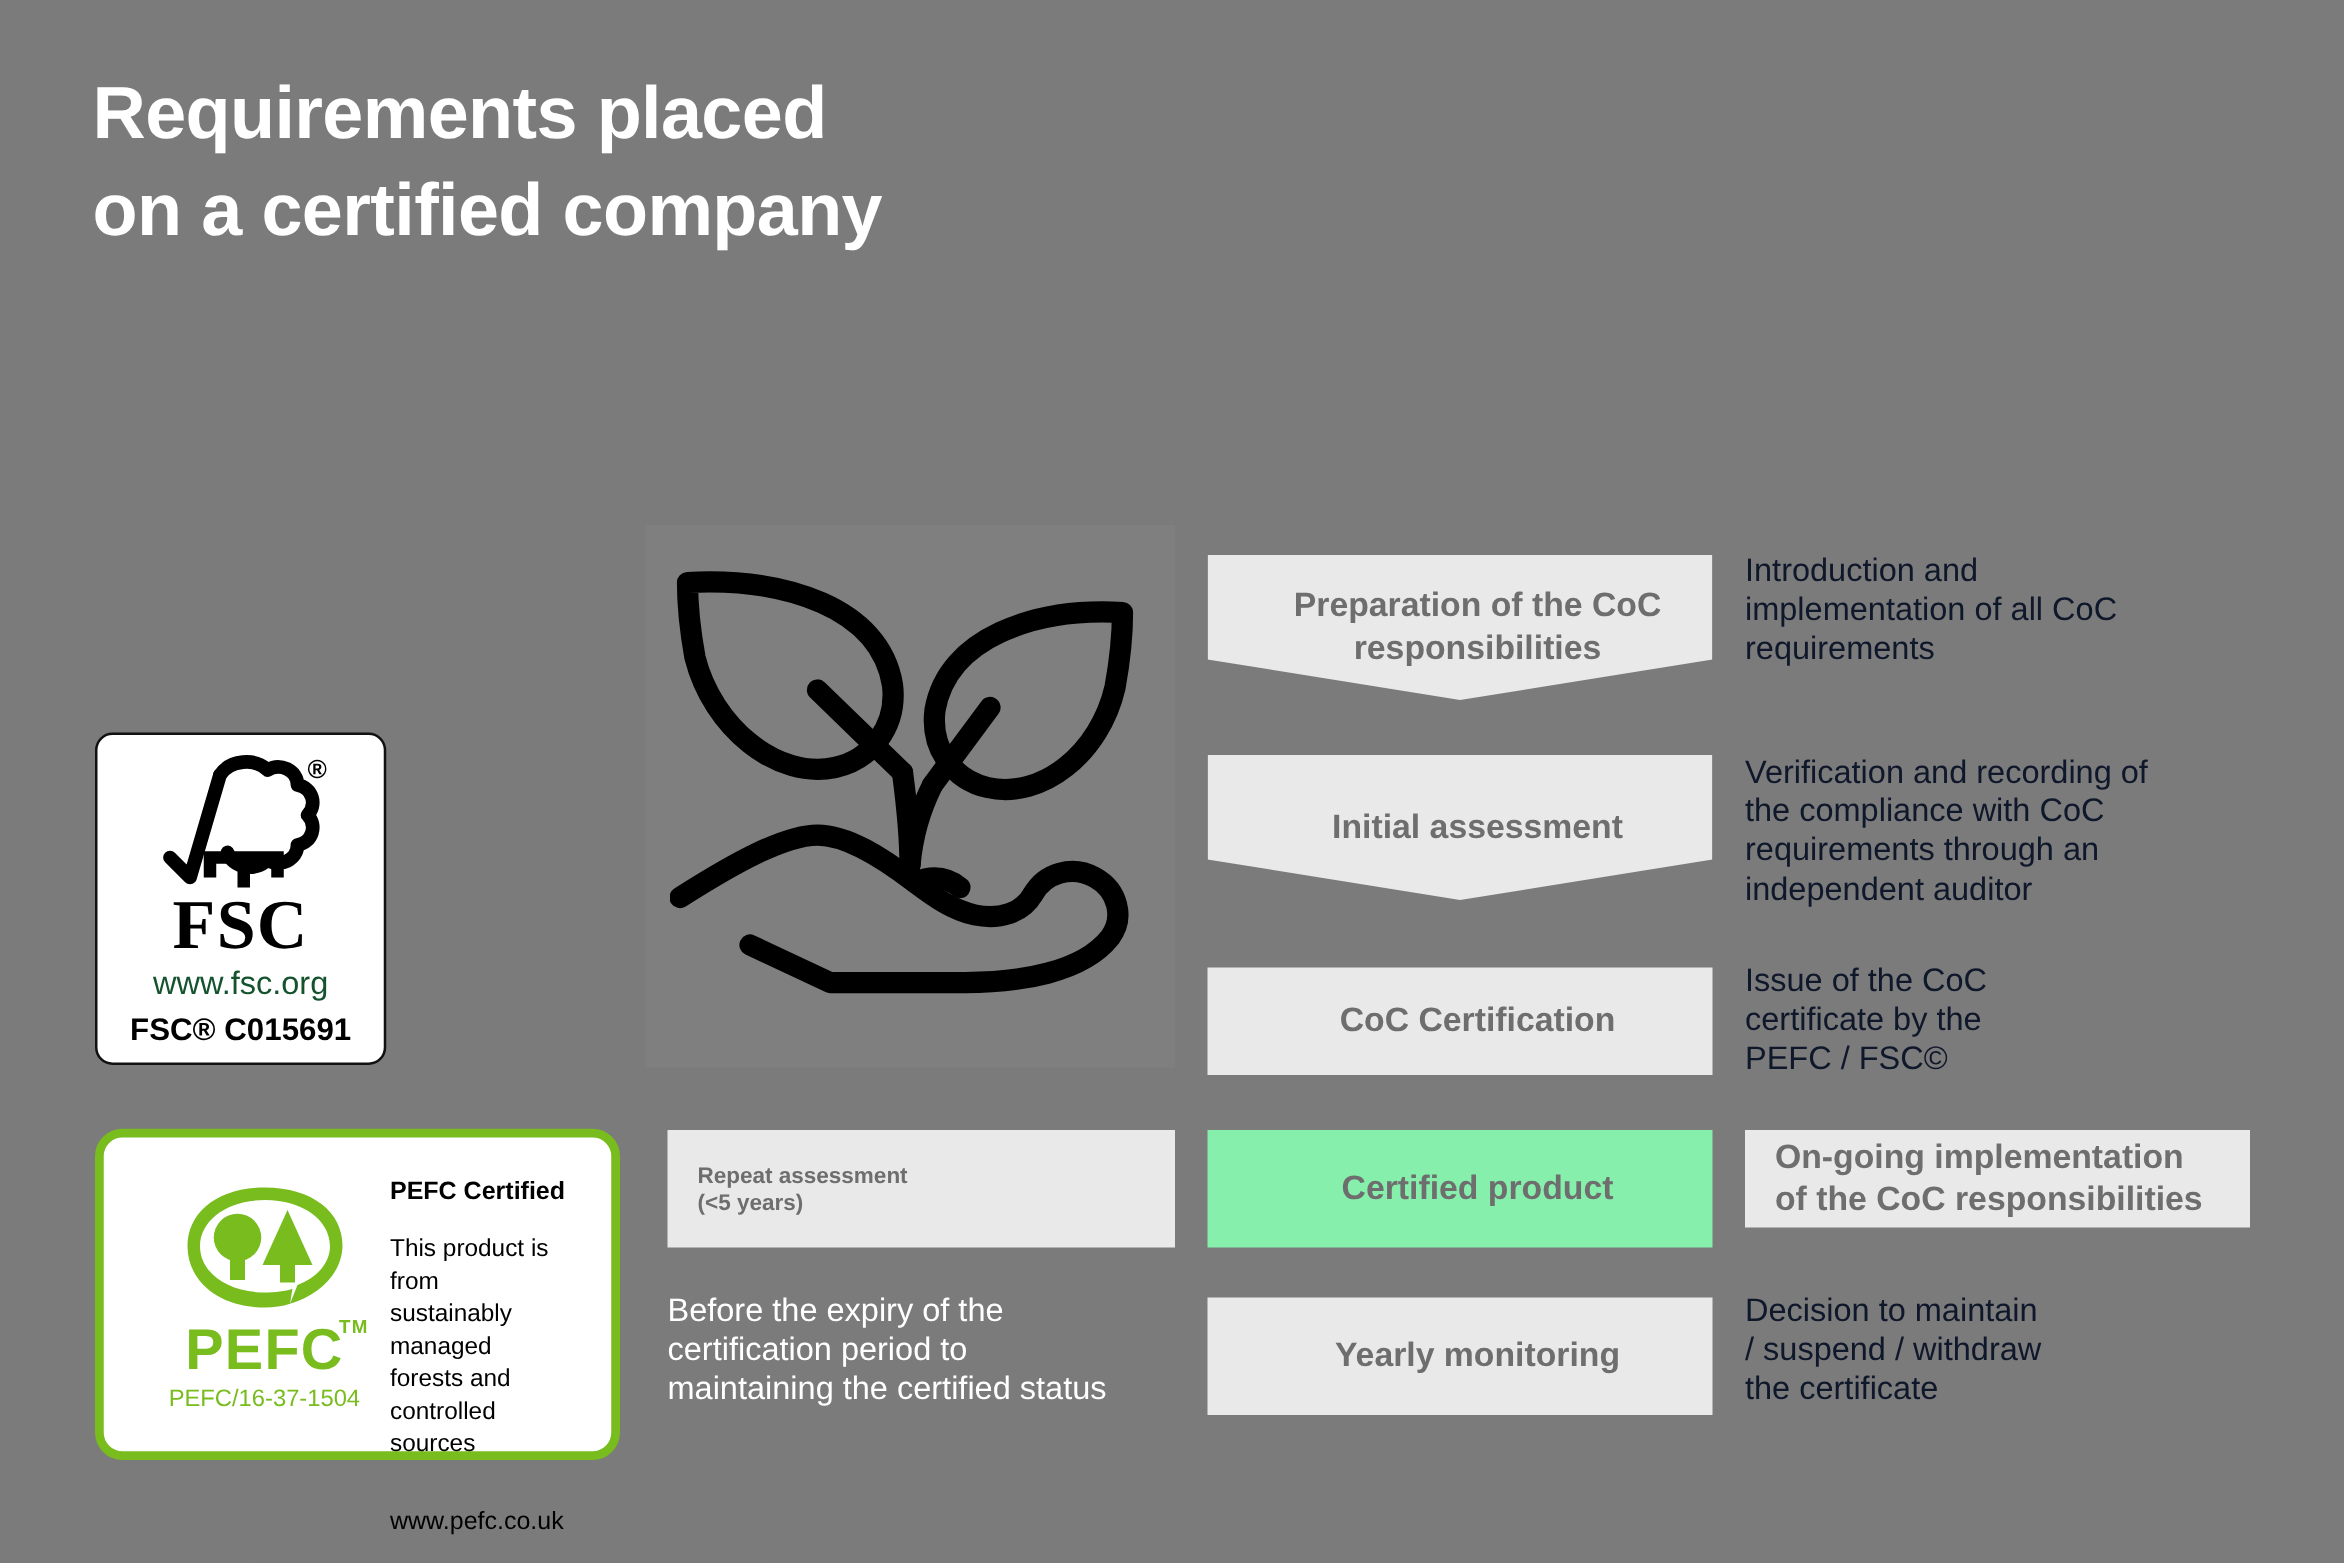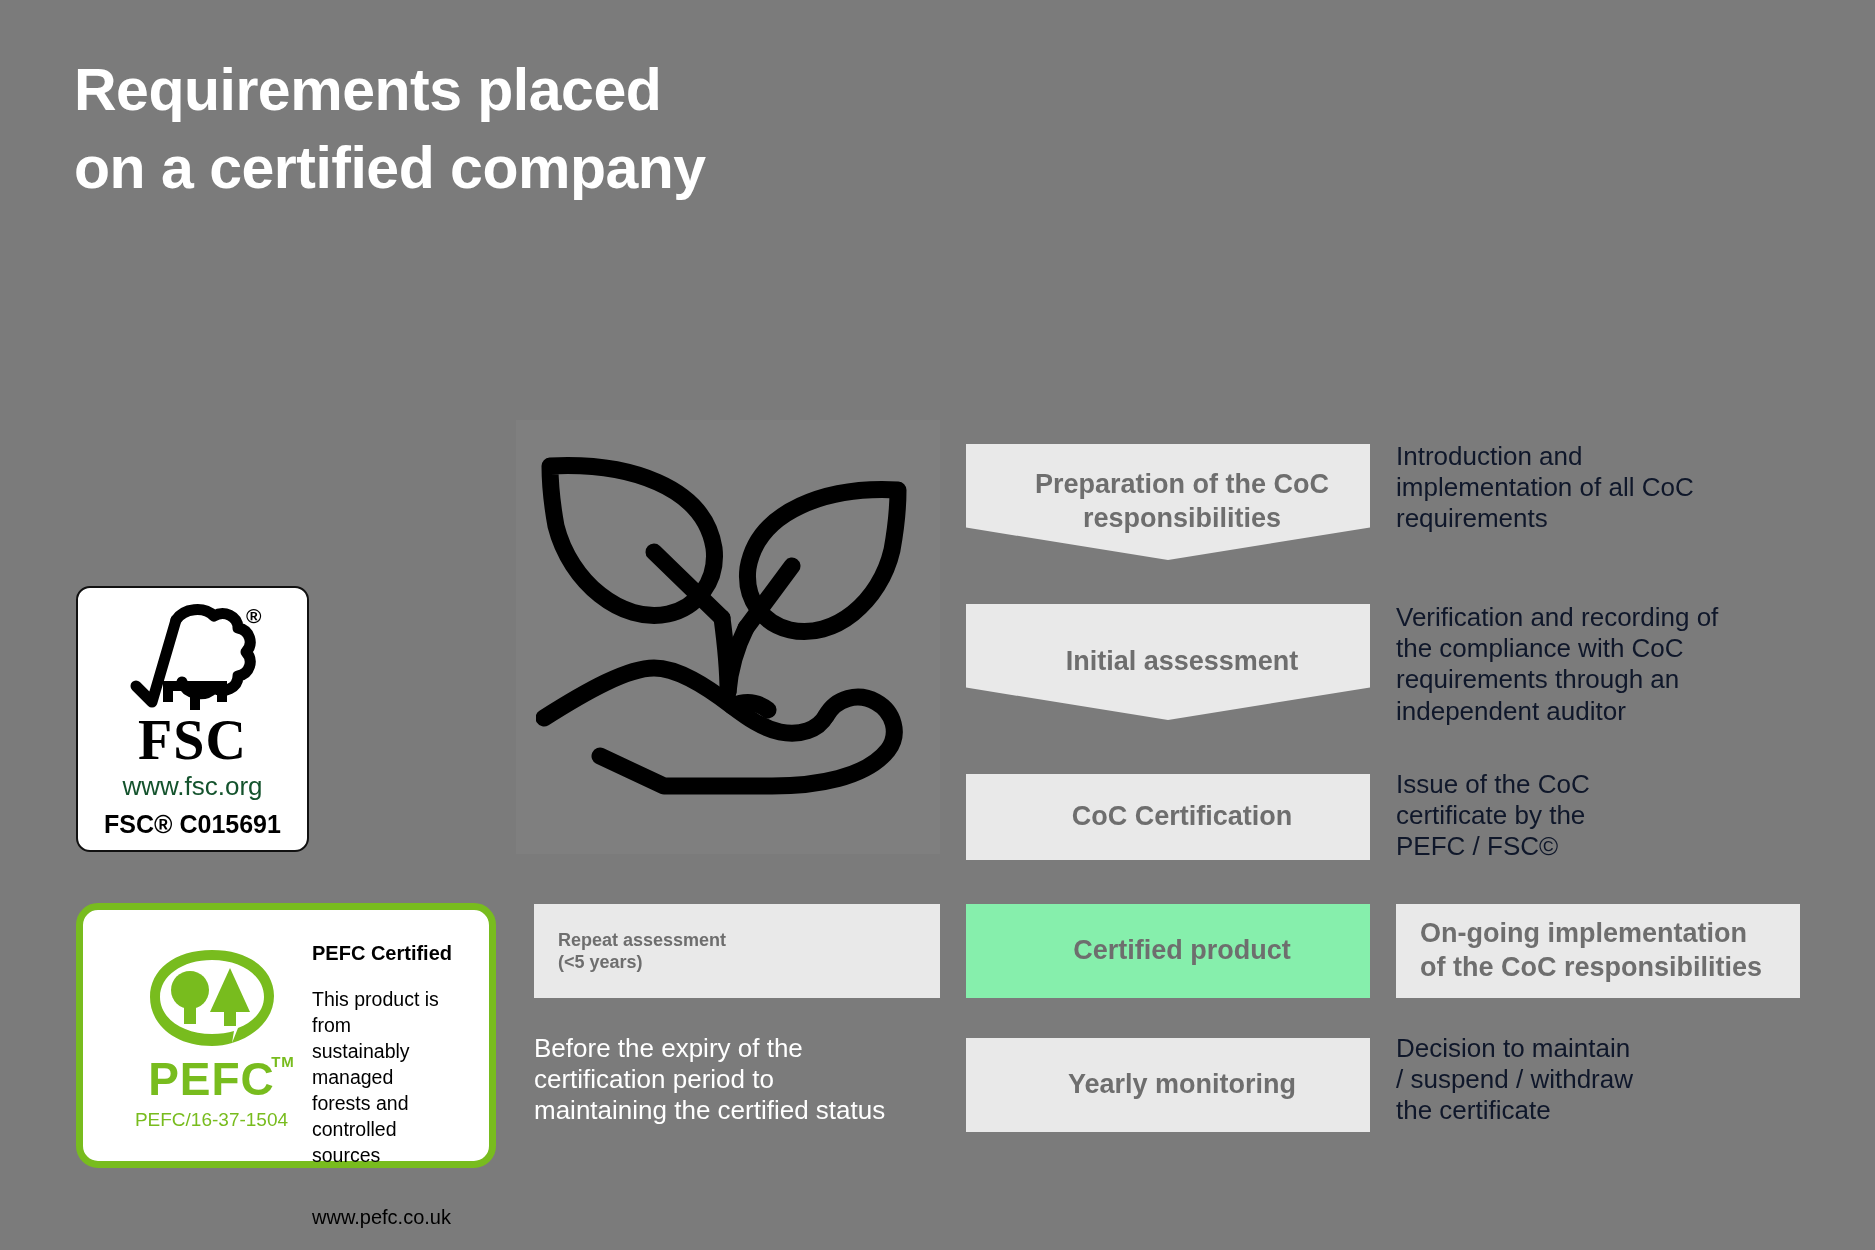--- a/index.html
+++ b/index.html
@@ -217,21 +217,21 @@
 <div class="rect mid-label" style="left:966px;top:774px;width:404px;height:86px;">
   <span>CoC Certification</span>
 </div>
 <div class="desc" style="left:1396px;top:769px;width:400px;">Issue of the CoC
 certificate by the
 PEFC / FSC©</div>
 
 <div class="rect mid-label" id="box-certified" style="left:966px;top:904px;width:404px;height:94px;">
   <span>Certified product</span>
 </div>
-<div class="rect mid-label" style="left:1396px;top:904px;width:404px;height:94px;justify-content:flex-start;padding-left:24px;text-align:left;">
+<div class="rect mid-label" style="left:1396px;top:904px;width:404px;height:78px;justify-content:flex-start;padding-left:24px;text-align:left;">
   <span>On-going implementation
 of the CoC responsibilities</span>
 </div>
 
 <div class="rect mid-label" style="left:966px;top:1038px;width:404px;height:94px;">
   <span>Yearly monitoring</span>
 </div>
 <div class="desc" style="left:1396px;top:1033px;width:400px;">Decision to maintain
 / suspend / withdraw
 the certificate</div>

